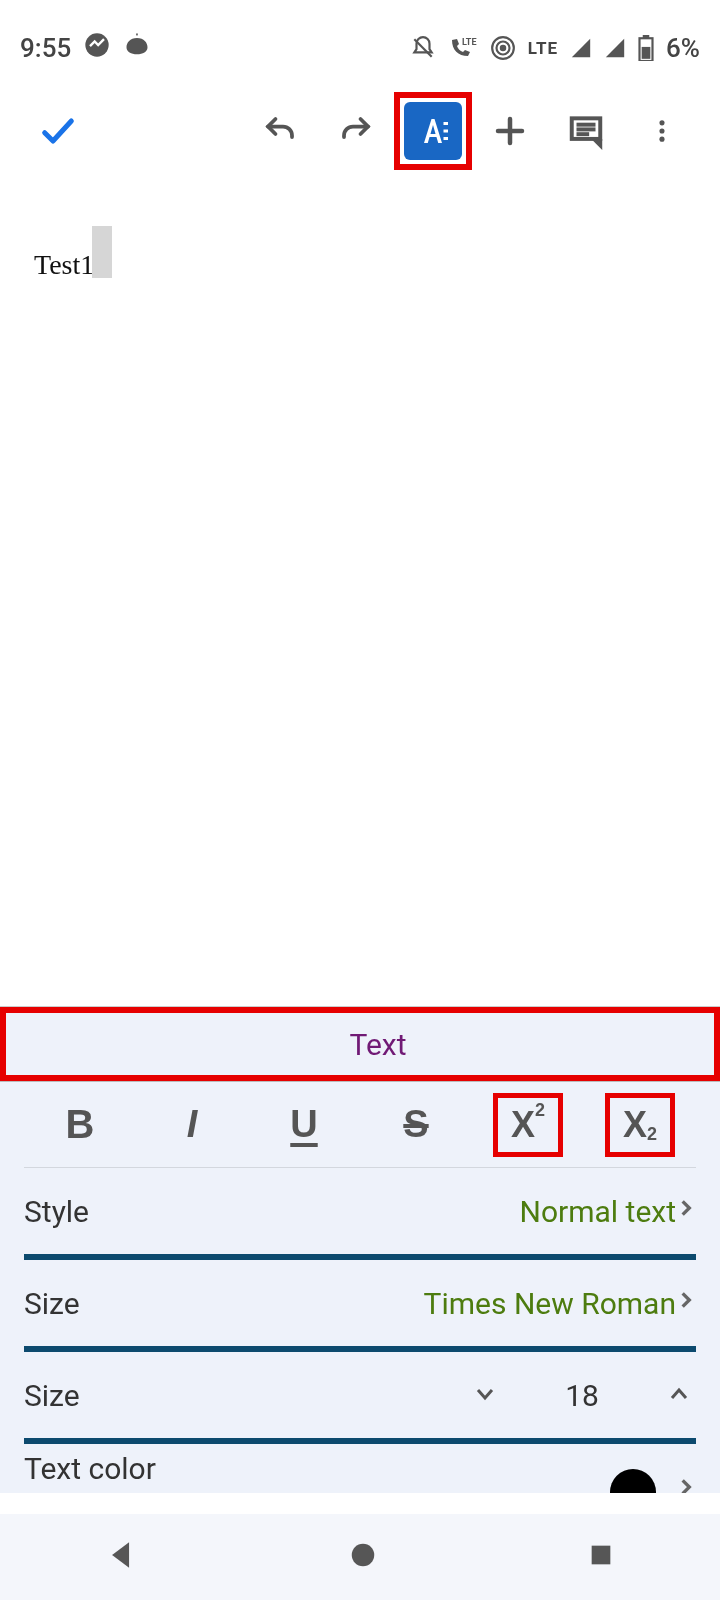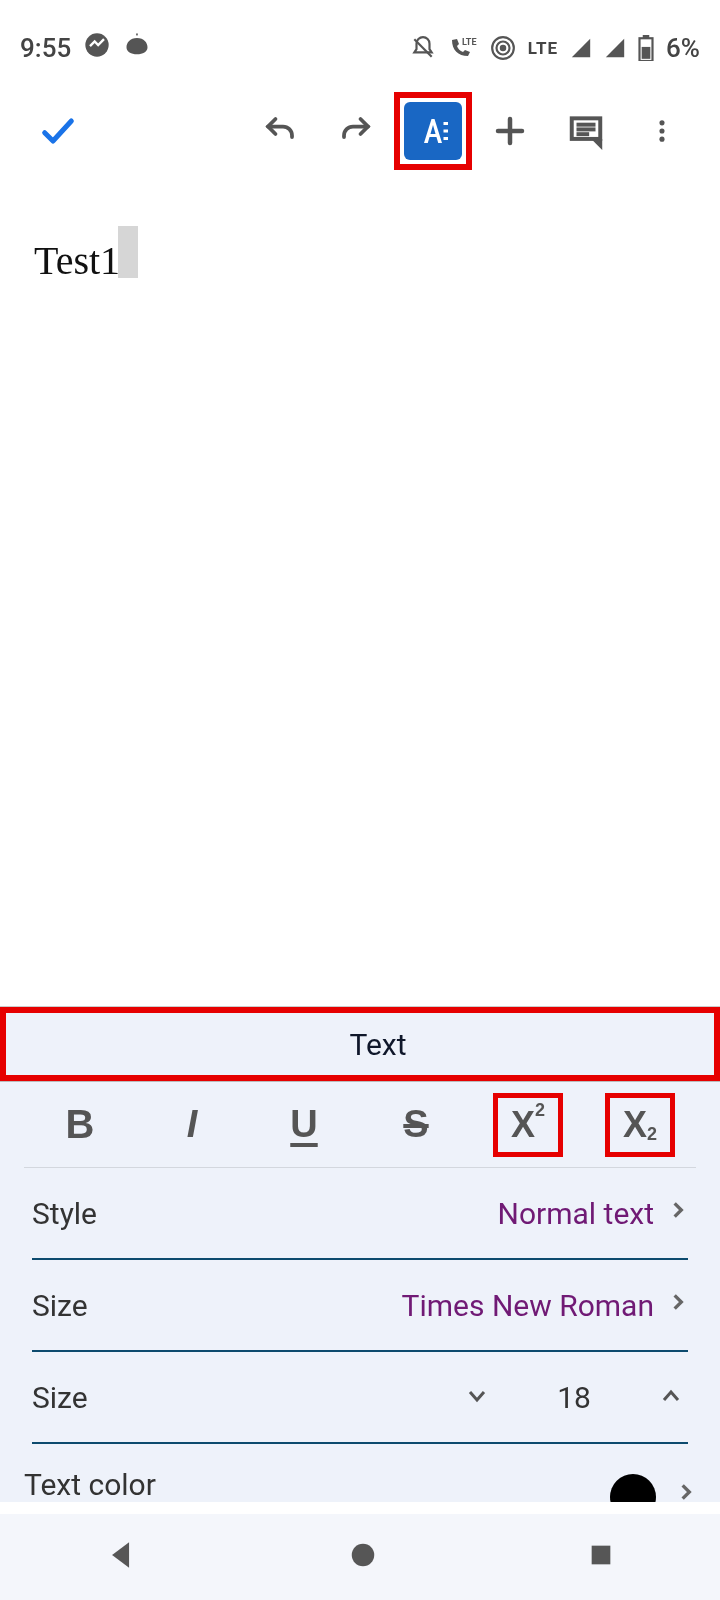--- a/index.html
+++ b/index.html
@@ -13,45 +13,45 @@
   
   .toolbar { width:100%; height:110px; display:flex; align-items:center; padding:0 20px; }
   .tb-spacer { flex:1; }
   .tb-btn { width:64px; height:64px; display:flex; align-items:center; justify-content:center; color:#575757; margin:0 6px; }
   .tb-btn svg { display:block; }
   .check { color:#1a73e8; }
   .format-active-wrap { border:6px solid #e60000; padding:0; display:flex; align-items:center; justify-content:center; width:78px; height:78px; }
   .format-active { background:#1967c4; width:58px; height:58px; border-radius:6px; display:flex; align-items:center; justify-content:center; color:#fff;}
   
   .doc { width:100%; padding:40px 34px 0 34px; height:820px; }
-  .doc-text { font-family: "Times New Roman", serif; font-size:40px; color:#111; display:inline; }
+  .doc-text { font-family: "Times New Roman", serif; font-size:28px; color:#111; display:inline; }
   .doc-cursor { display:inline-block; width:20px; height:52px; background:#d6d6d6; vertical-align:text-bottom; margin-left:-2px;}
   
   .tabs { display:flex; border-top:1px solid #ccc; border-bottom:1px solid #bbb; height:76px; background:#eef2fa; }
   .tab { flex:1; display:flex; align-items:center; justify-content:center; font-size:30px; color:#444; }
   .tab.active-wrap { border:6px solid #e60000; border-bottom-width:6px;}
-  .tab.active { background:#eef2fa; color:#0f172a; position:relative;margin-left:36px;}
+  .tab.active { background:#eef2fa; color:#701a75; position:relative;margin-left:36px;}
   
   .fmtpanel { background:#eef2fa; }
   .fmtrow { display:flex; align-items:center; justify-content:space-around; height:86px; border-bottom:1px solid #d3d7de; margin:0 24px;}
   .fmt-btn { width:70px; height:64px; display:flex; align-items:center; justify-content:center; color:#555; font-family: 'Times New Roman', serif;}
   .fmt-btn.bold { font-weight:800; font-size:40px; font-family:Arial;}
   .fmt-btn.italic { font-style:italic; font-weight:700; font-size:38px; font-family:Arial;}
   .fmt-btn.uline { font-weight:700; font-size:38px; text-decoration:underline; text-underline-offset:6px; text-decoration-thickness:4px; font-family:Arial;}
   .fmt-btn.strike { font-weight:700; font-size:38px; text-decoration:line-through; text-decoration-thickness:4px; font-family:Arial;}
   .fmt-btn.sup, .fmt-btn.sub { font-size:36px; font-weight:600; font-family:Arial; position:relative;}
   .fmt-btn.sup .s2 { font-size:18px; position:relative; top:-14px; }
   .fmt-btn.sub .s2 { font-size:18px; position:relative; top:10px; }
   .red-box { border:5px solid #e60000; }
   
-  .optrow { display:flex; align-items:center; justify-content:space-between; height:92px; border-bottom:2px solid #0c4a6e; margin:0 32px; font-size:30px; color:#333;}
-  .optrow .val { display:flex; align-items:center; gap:14px; color:#701a75;}
+  .optrow { display:flex; align-items:center; justify-content:space-between; height:92px; border-bottom:6px solid #0c4a6e; margin:0 24px; font-size:30px; color:#333;}
+  .optrow .val { display:flex; align-items:center; color:#4d7c0f;}
   .chev { color:#666; }
   .sizecontrols { display:flex; align-items:center; gap:60px; color:#333;justify-content:space-between;}
-  .halfrow { display:flex; align-items:flex-end; justify-content:space-between; height:42px; margin:16px 24px; font-size:30px; color:#333; overflow:hidden;}
+  .halfrow { display:flex; align-items:flex-start; justify-content:space-between; height:42px; margin:7px 24px; font-size:30px; color:#333; overflow:hidden;}
   .colorcircle{ width:46px; height:46px; background:#000; border-radius:50%; position:relative; top:18px;}
   
   .navbar { position:absolute; bottom:0; left:0; width:100%; height:86px; background:#f4f6fb; display:flex; align-items:center; justify-content:space-around; }
   .nav-btn { color:#565656; }
 </style>
 </head>
 <body>
 
 <div class="statusbar">
   <div class="left">

